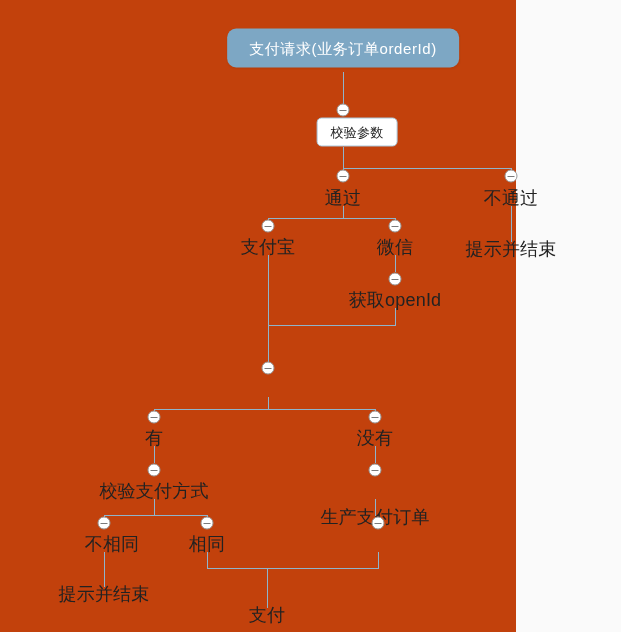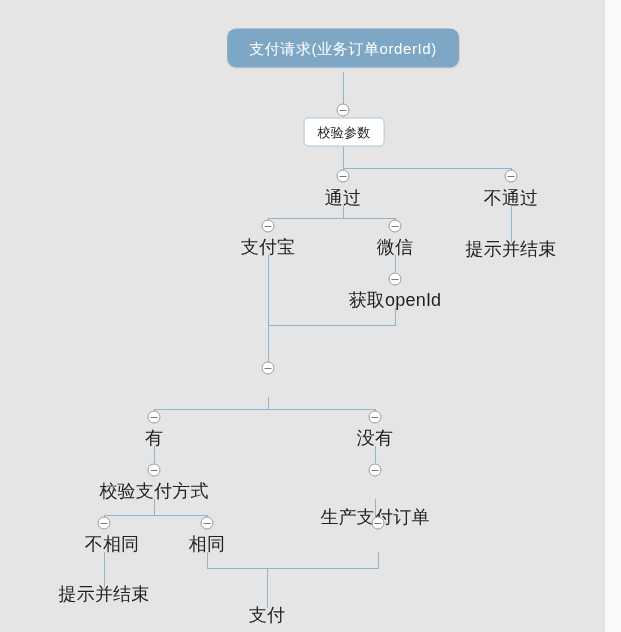--- a/index.html
+++ b/index.html
@@ -8,23 +8,23 @@
     background: #fafafa;
   }
   body {
     width: 621px;
     height: 632px;
     font-family: "Liberation Sans", "DejaVu Sans", sans-serif;
     overflow: hidden;
   }
   #canvas {
     position: relative;
-    width: 605px;
+    width: 516px;
     height: 632px;
-    background: #e5e5e5;
+    background: #c2410c;
   }
   svg.edges {
     position: absolute;
     left: 0;
     top: 0;
     width: 621px;
     height: 632px;
     pointer-events: none;
   }
   .node {
@@ -95,21 +95,21 @@
       <path d="M375,446 L375,463" fill="none" stroke="#8fb4cb" stroke-width="1" shape-rendering="crispEdges"></path>
       <path d="M154,499 L154,515 M104,515 L207,515 M104,515 L104,517 M207,515 L207,517" fill="none" stroke="#8fb4cb" stroke-width="1" shape-rendering="crispEdges"></path>
       <path d="M375,499 L375,516" fill="none" stroke="#8fb4cb" stroke-width="1" shape-rendering="crispEdges"></path>
       <path d="M104,552 L104,587" fill="none" stroke="#8fb4cb" stroke-width="1" shape-rendering="crispEdges"></path>
       <path d="M207,552 L207,568 L267,568" fill="none" stroke="#8fb4cb" stroke-width="1" shape-rendering="crispEdges"></path>
       <path d="M378,552 L378,568 L267,568" fill="none" stroke="#8fb4cb" stroke-width="1" shape-rendering="crispEdges"></path>
       <path d="M267,568 L267,608" fill="none" stroke="#8fb4cb" stroke-width="1" shape-rendering="crispEdges"></path>
     </svg>
 <div class="node root" style="left: 343px; top: 48px;">支付请求(业务订单orderId)</div>
     <div class="collapse" title="collapse" style="left: 343px; top: 110px;"></div>
-    <div class="node boxed" style="left: 344px; top: 132px; text-align: center;">校验参数</div>
+    <div class="node boxed" style="left: 357px; top: 132px; text-align: center;">校验参数</div>
     <div class="collapse" title="collapse" style="left: 343px; top: 176px;"></div>
     <div class="node plain" style="left: 343px; top: 198px;">通过</div>
     <div class="collapse" title="collapse" style="left: 511px; top: 176px;"></div>
     <div class="node plain" style="left: 511px; top: 198px;">不通过</div>
     <div class="node plain" style="left: 511px; top: 249px;">提示并结束</div>
     <div class="collapse" title="collapse" style="left: 268px; top: 226px;"></div>
     <div class="node plain" style="left: 268px; top: 247px;">支付宝</div>
     <div class="collapse" title="collapse" style="left: 395px; top: 226px;"></div>
     <div class="node plain" style="left: 395px; top: 247px;">微信</div>
     <div class="collapse" title="collapse" style="left: 395px; top: 279px;"></div>

